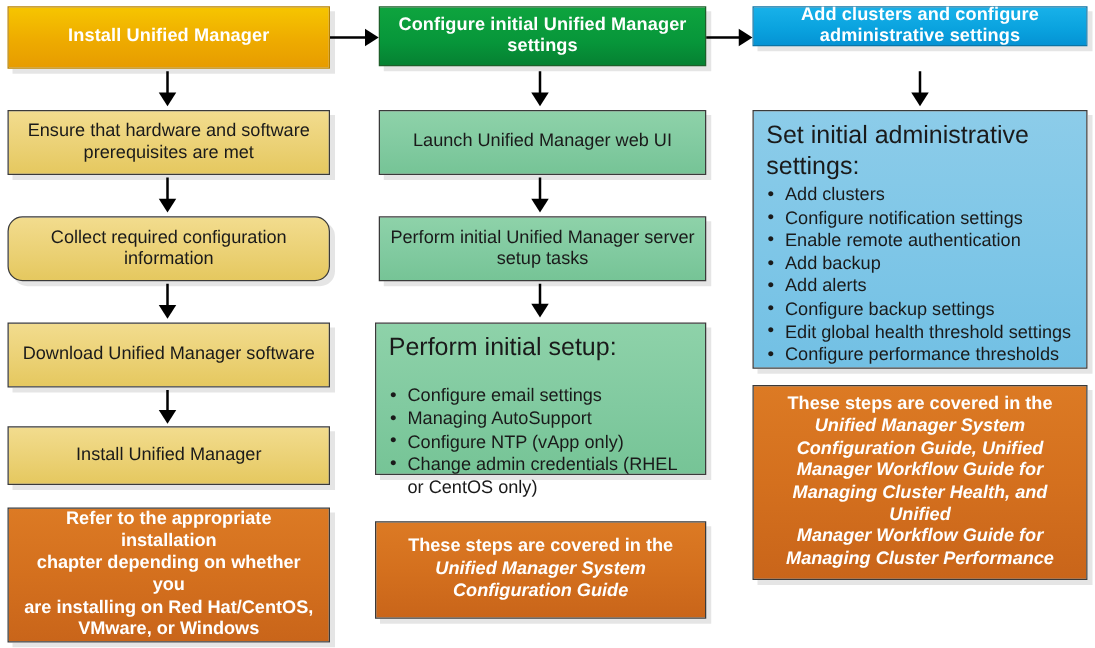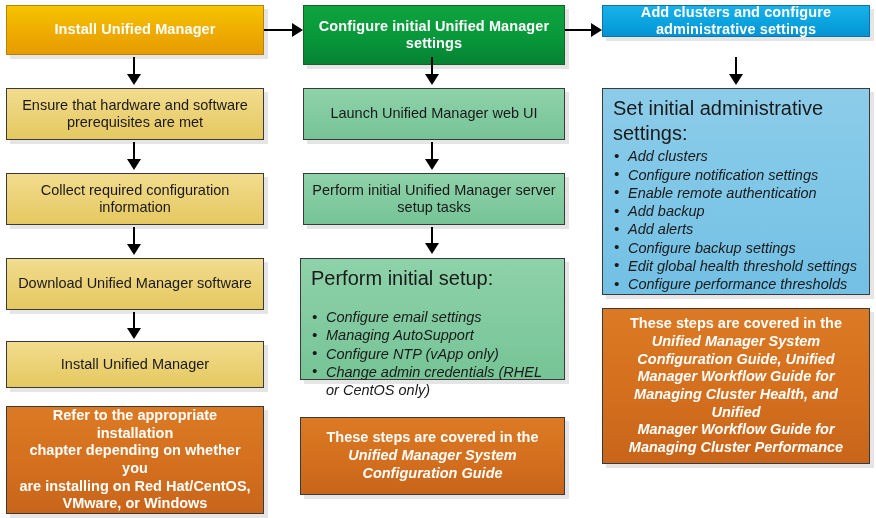--- a/index.html
+++ b/index.html
@@ -51,21 +51,21 @@
   
   .listbox { justify-content: flex-start; padding: 7px 6px 6px 8px; }
   .listbox .lead {
     font-size: 20px;
     text-align: left;
     line-height: 1.26;
     margin: 0 0 1px 2px;
   }
   .listbox ul {
     list-style: none;
-    margin: 0; padding: 0; font-style: italic;
+    margin: 0; padding: 0;
   }
   .listbox li {
     font-size: 14.5px;
     line-height: 1.26;
     text-align: left;
     position: relative;
     padding-left: 17px;
     margin-bottom: 0px;
   }
   .listbox li::before {
@@ -124,21 +124,21 @@
   <div class="vline" style="left:133px; top:57px; height:24px;"></div>
   <div class="arrow-down" style="left:127px; top:74px;"></div>
 
   <div class="box step step-gold" style="left:6px; top:88px; width:258px; height:52px;">
     <div class="txt">Ensure that hardware and software prerequisites are met</div>
   </div>
 
   <div class="vline" style="left:133px; top:142px; height:24px;"></div>
   <div class="arrow-down" style="left:127px; top:159px;"></div>
 
-  <div class="box step step-gold" style="left:6px; top:173px; width:258px; height:52px;">
+  <div class="box step step-gold" style="left:6px; top:173px; width:258px; height:52px;border-radius:12px;">
     <div class="txt">Collect  required configuration information</div>
   </div>
 
   <div class="vline" style="left:133px; top:227px; height:24px;"></div>
   <div class="arrow-down" style="left:127px; top:244px;"></div>
 
   <div class="box step step-gold" style="left:6px; top:258px; width:258px; height:52px;">
     <div class="txt">Download Unified Manager software</div>
   </div>
 
@@ -154,21 +154,21 @@
       <span>Refer to the appropriate installation</span><br>
       <span>chapter depending on whether you</span><br>
       <span>are installing on Red Hat/CentOS,</span><br>
       <span>VMware, or Windows</span>
     </div>
   </div>
 
   <div class="hline" style="left:264px; top:29px; width:34px;"></div>
   <div class="arrow-right" style="left:292px; top:23px;"></div>
 
-  <div class="box hdr hdr-green" style="left:303px; top:5px; width:262px; height:60px;">
+  <div class="box hdr hdr-green" style="left:303px; top:5px; width:262px; height:48px;">
     <div class="txt">Configure initial Unified Manager settings</div>
   </div>
 
   <div class="vline" style="left:431px; top:57px; height:24px;"></div>
   <div class="arrow-down" style="left:425px; top:74px;"></div>
 
   <div class="box step step-green" style="left:303px; top:88px; width:262px; height:52px;">
     <div class="txt">Launch Unified Manager web UI</div>
   </div>
 

